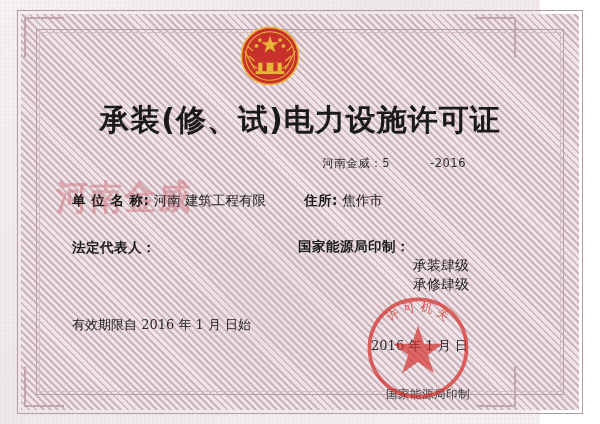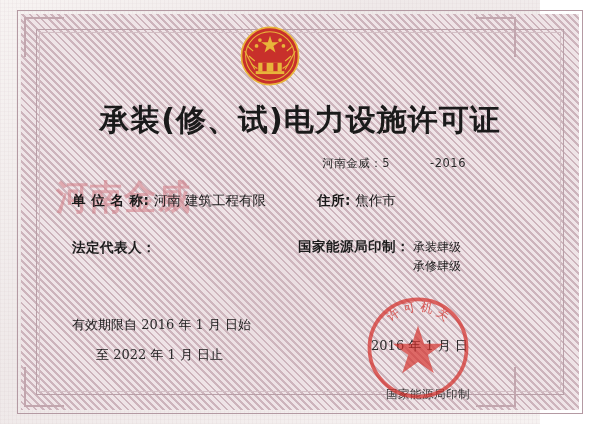--- a/index.html
+++ b/index.html
@@ -147,29 +147,29 @@
     position: absolute;
     font-size: 13.5px;
     color: #1b1b1b;
     z-index: 3;
     white-space: nowrap;
   }
   .lbl { font-weight: bold; letter-spacing: 0.5px; }
   .val { font-weight: normal; }
 
   .row-unit    { left: 72px;  top: 192px; }
-  .row-addr    { left: 317px; top: 192px; }
+  .row-addr    { left: 304px; top: 192px; }
   .row-legal   { left: 72px;  top: 239px; }
   .row-cat     { left: 298px; top: 238px; }
 
   .cat-list {
     position: absolute;
     left: 413px;
-    top: 238px;
-    font-size: 12px;
+    top: 256px;
+    font-size: 14px;
     line-height: 19px;
     color: #1b1b1b;
     z-index: 3;
     white-space: nowrap;
   }
 
   .validity {
     position: absolute;
     left: 72px;
     top: 316px;
@@ -316,29 +316,20 @@
   <div class="validity">
     <div class="line1">
       <span>有效期限自</span>
       <span class="inkfill">2016</span>
       <span>年</span>
       <span class="inkfill">1</span>
       <span>月</span>
       <span class="inkfill"></span>
       <span>日始</span>
     </div>
-    <div class="line2">
-      <span>至</span>
-      <span class="inkfill">2022</span>
-      <span>年</span>
-      <span class="inkfill">1</span>
-      <span>月</span>
-      <span class="inkfill"></span>
-      <span>日止</span>
-    </div>
   </div>
 
   <div class="issue-date">
     <span class="inkfill">2016</span>
     <span>年</span>
     <span class="inkfill">1</span>
     <span>月</span>
     <span class="inkfill"></span>
     <span>日</span>
   </div>

